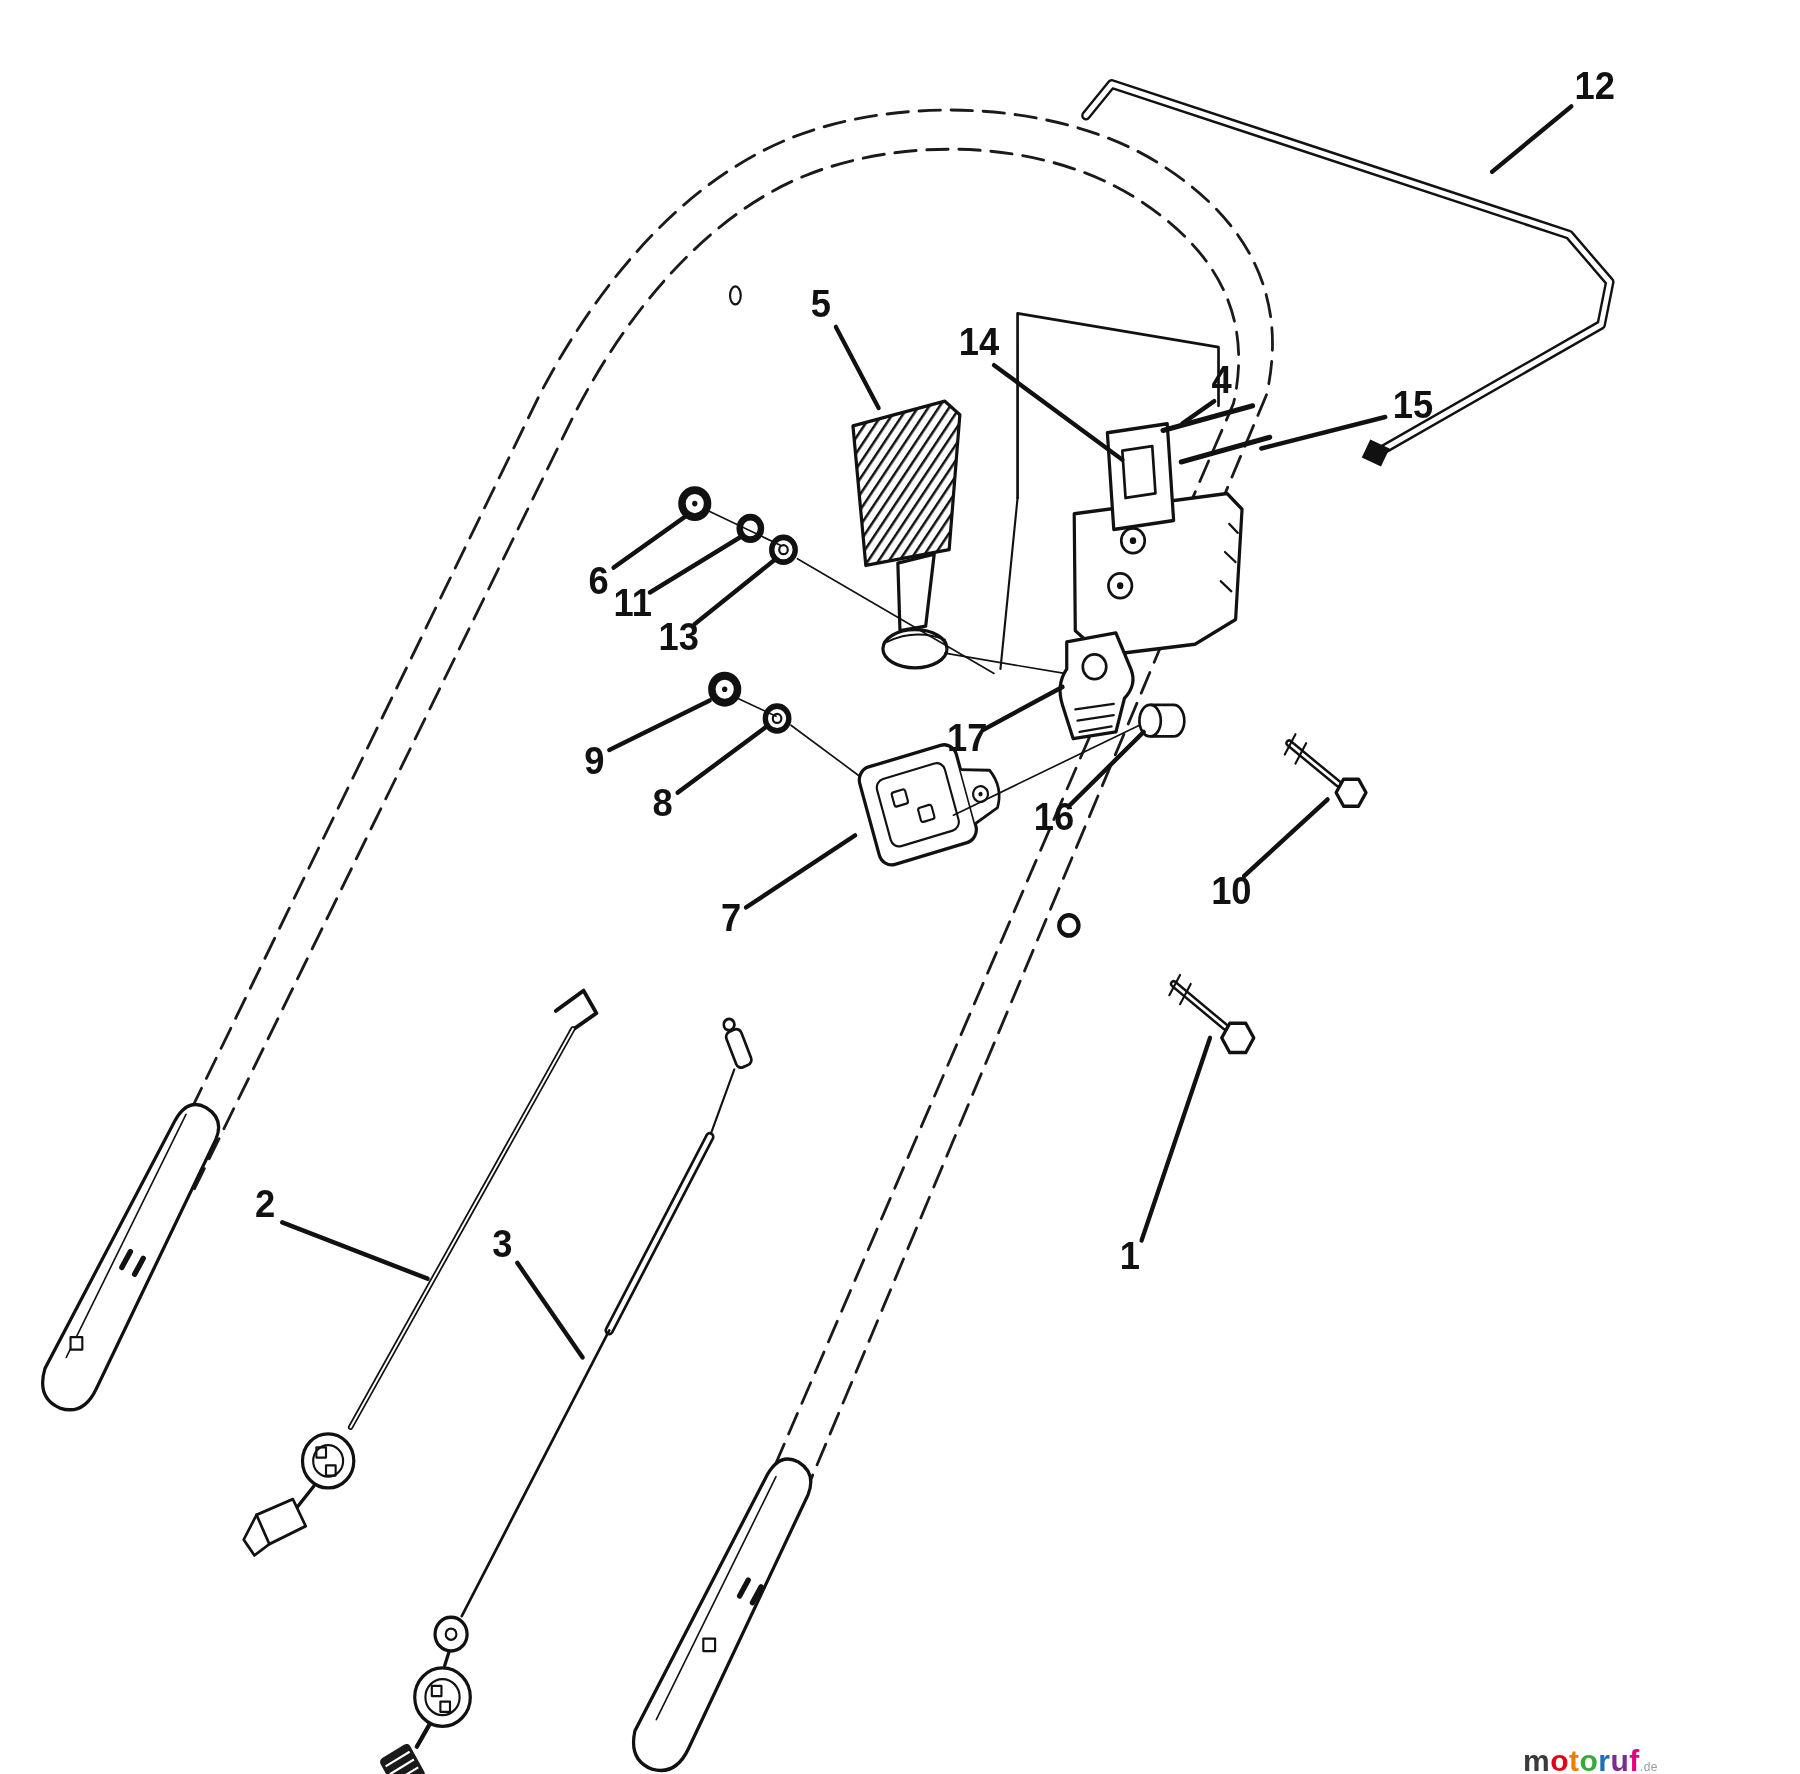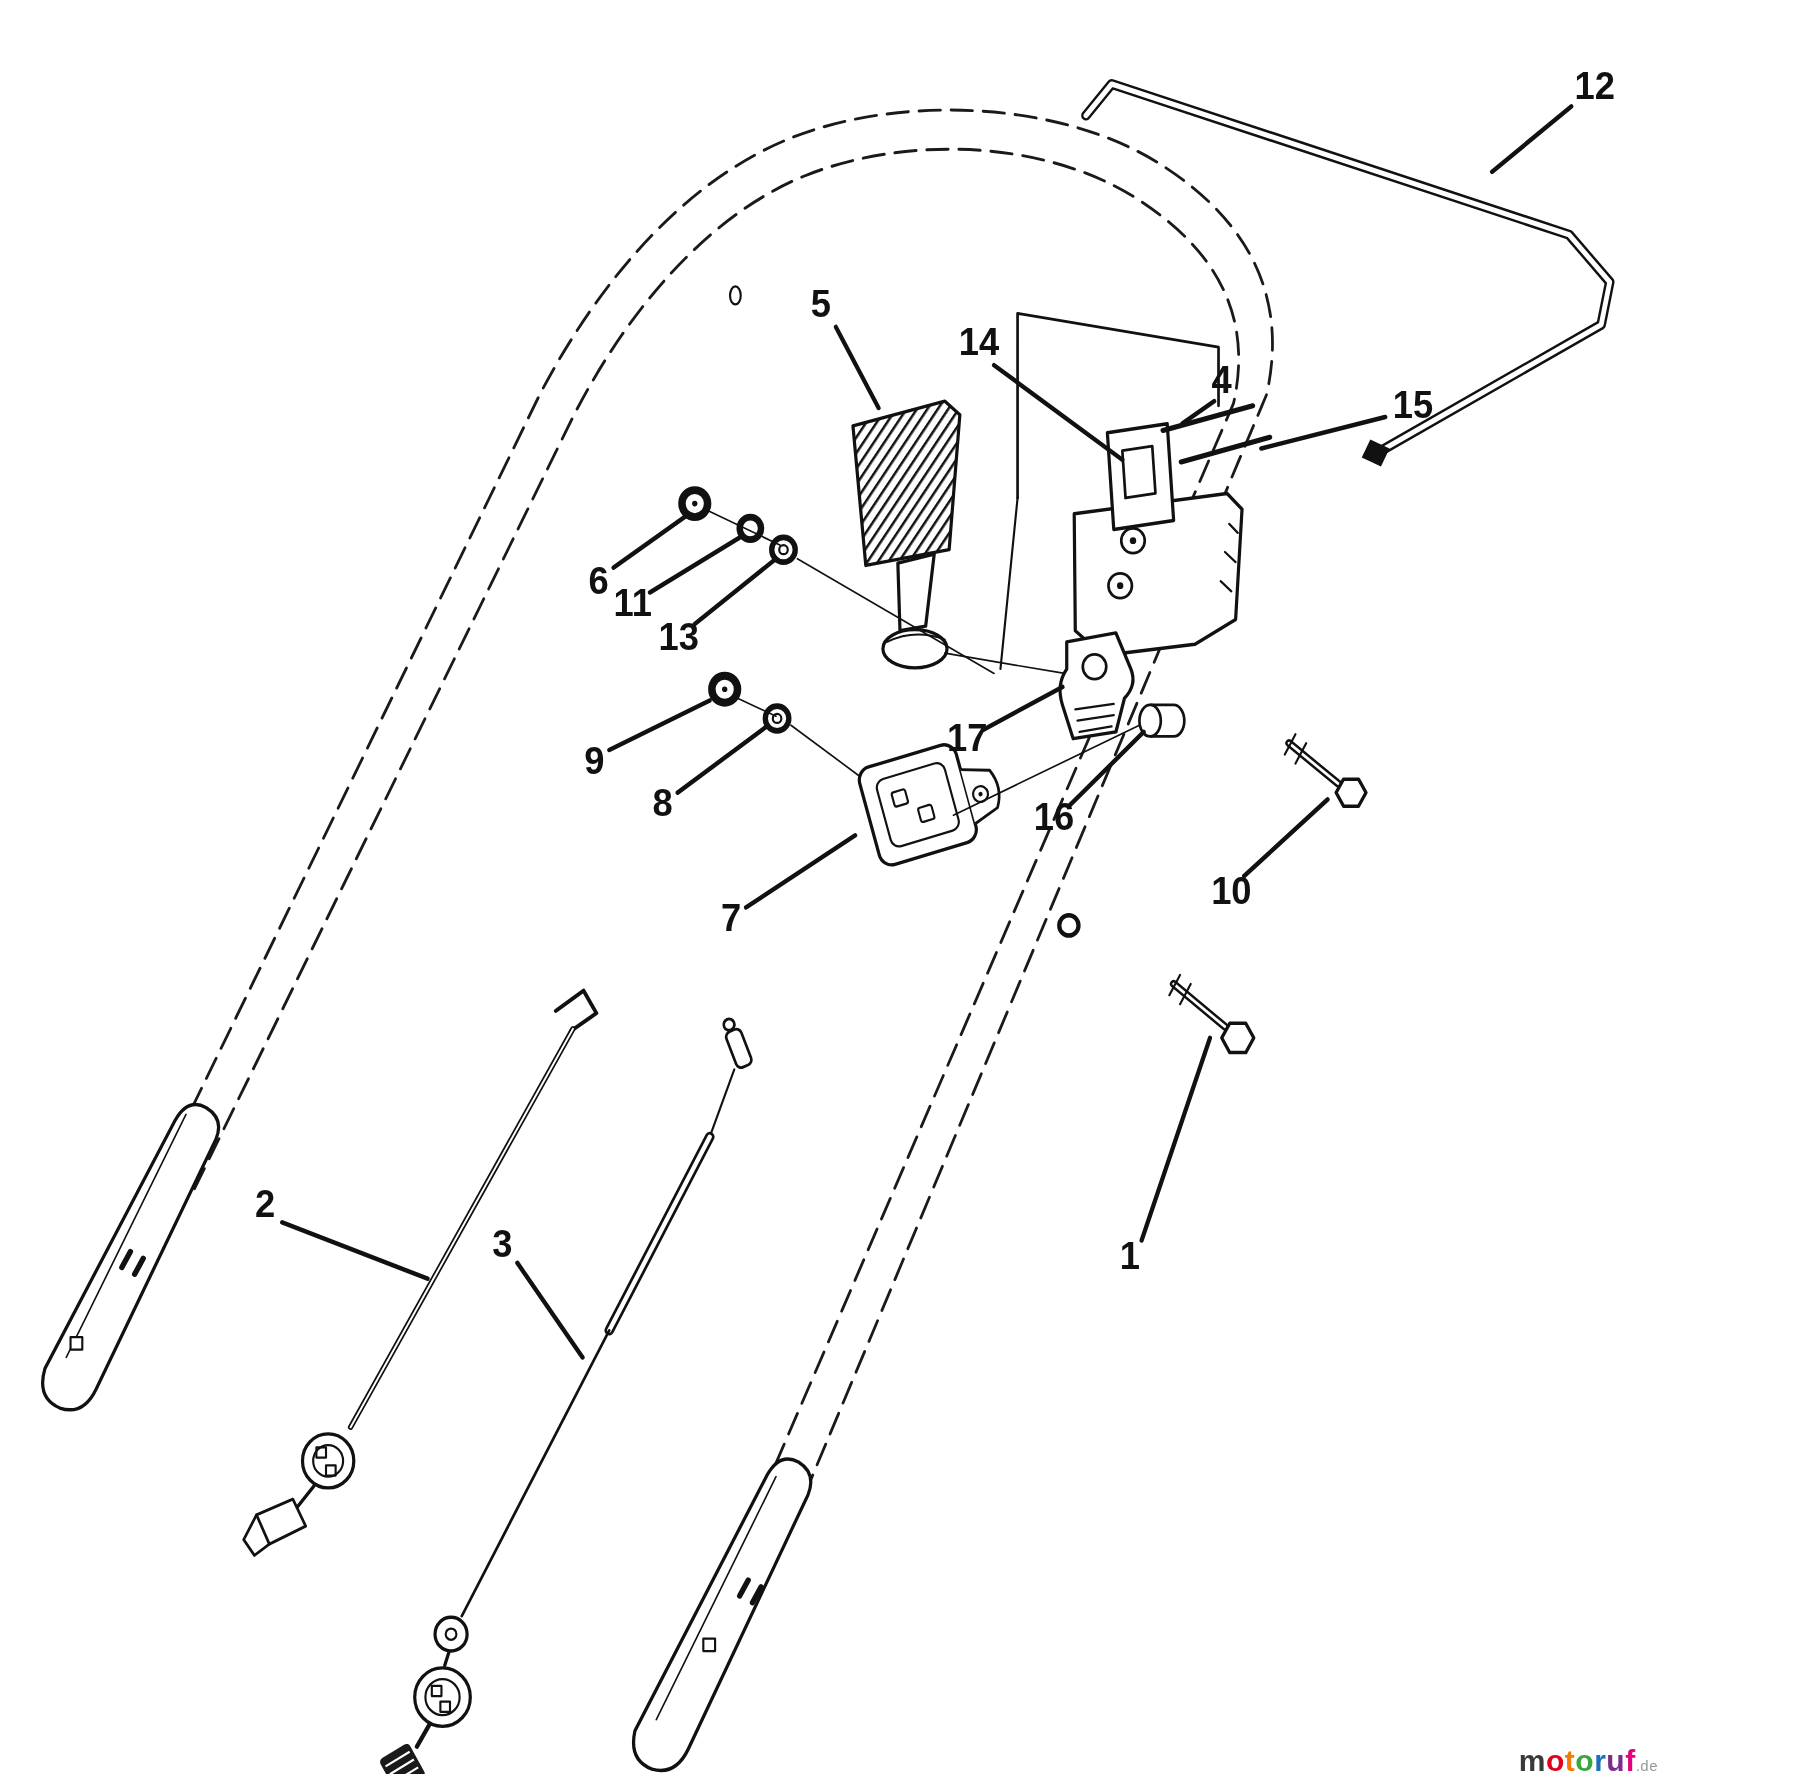--- a/index.html
+++ b/index.html
@@ -9,21 +9,21 @@
   
   svg .ln{stroke:#111;fill:none;stroke-linecap:round;stroke-linejoin:round;}
   svg .phantom path{stroke:#1a1a1a;fill:none;stroke-width:2.6;stroke-dasharray:20 10;stroke-linecap:round;}
   svg .white-core{stroke:#fff;fill:none;stroke-linecap:round;stroke-linejoin:round;}
   svg .solidfill{fill:#ffffff;stroke:#111;stroke-linejoin:round;}
   #label-layer text{font:700 34px "Liberation Sans", sans-serif;fill:#111;
                     text-anchor:middle;dominant-baseline:middle;}
   #label-layer line{stroke:#111;stroke-width:4;stroke-linecap:round;}
   .watermark{position:absolute;right:18px;bottom:8px;font-weight:700;font-size:30px;
              letter-spacing:.5px;user-select:none;}
-  .watermark .wm-suffix{font-size:15px;font-weight:400;vertical-align:baseline;}
+  .watermark .wm-suffix{font-size:12px;font-weight:400;vertical-align:baseline;}
 </style>
 </head>
 <body>
 
 <div class="stage">
 <svg id="diagram-svg" viewBox="0 0 1568 1577" preserveAspectRatio="none">
   <defs>
     <pattern id="hatch" width="8" height="8" patternUnits="userSpaceOnUse" patternTransform="rotate(35)">
       <rect width="8" height="8" fill="#ffffff"></rect>
       <line x1="1" y1="0" x2="1" y2="8" stroke="#111" stroke-width="2.6"></line>

